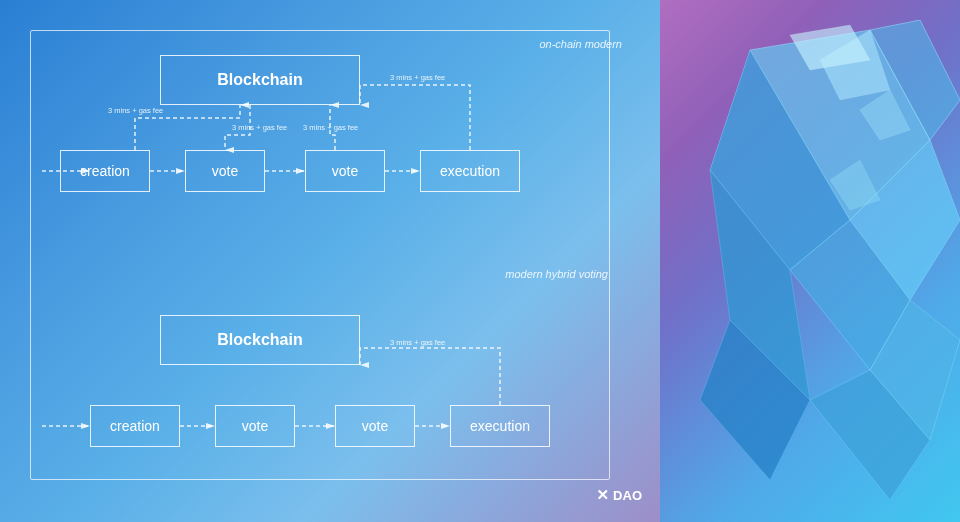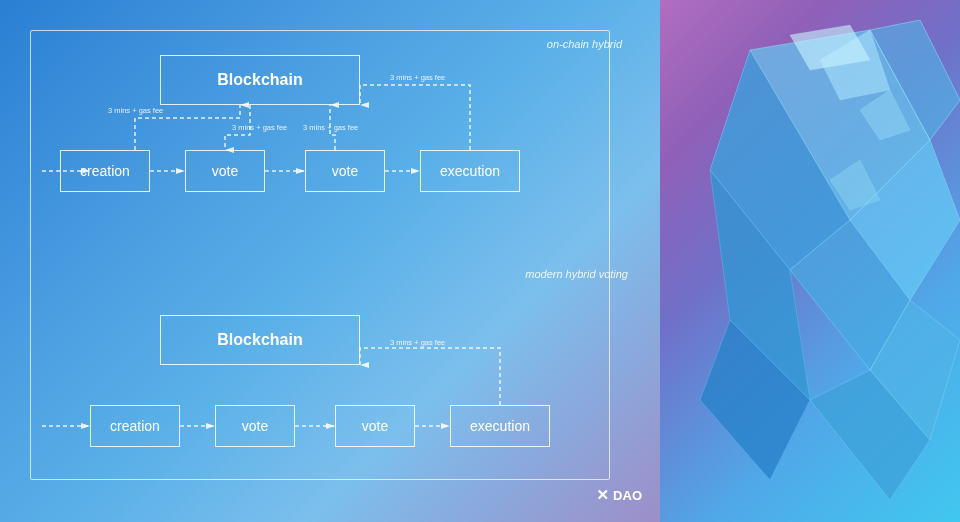--- a/index.html
+++ b/index.html
@@ -109,23 +109,23 @@
       gap: 4px;
     }
   </style>
 </head>
 <body>
 
 <div class="left-panel">
 
   <div class="outer-box"></div>
 
-  <div style="position:absolute; top:38px; right:38px; color:rgba(255,255,255,0.85); font-size:11px; font-style:italic;">on-chain hybrid</div>
-
-  <div style="position:absolute; top:268px; right:32px; color:rgba(255,255,255,0.85); font-size:11px; font-style:italic;">modern hybrid voting</div>
+  <div style="position:absolute; top:38px; right:38px; color:rgba(255,255,255,0.85); font-size:11px; font-style:italic;">on-chain modern</div>
+
+  <div style="position:absolute; top:268px; right:52px; color:rgba(255,255,255,0.85); font-size:11px; font-style:italic;">modern hybrid voting</div>
 
   <div class="blockchain-box blockchain-box-1">
     <span>Blockchain</span>
   </div>
 
   <div class="step-box s1-creation">
     <span>creation</span>
   </div>
   <div class="step-box s1-vote1">
     <span>vote</span>

